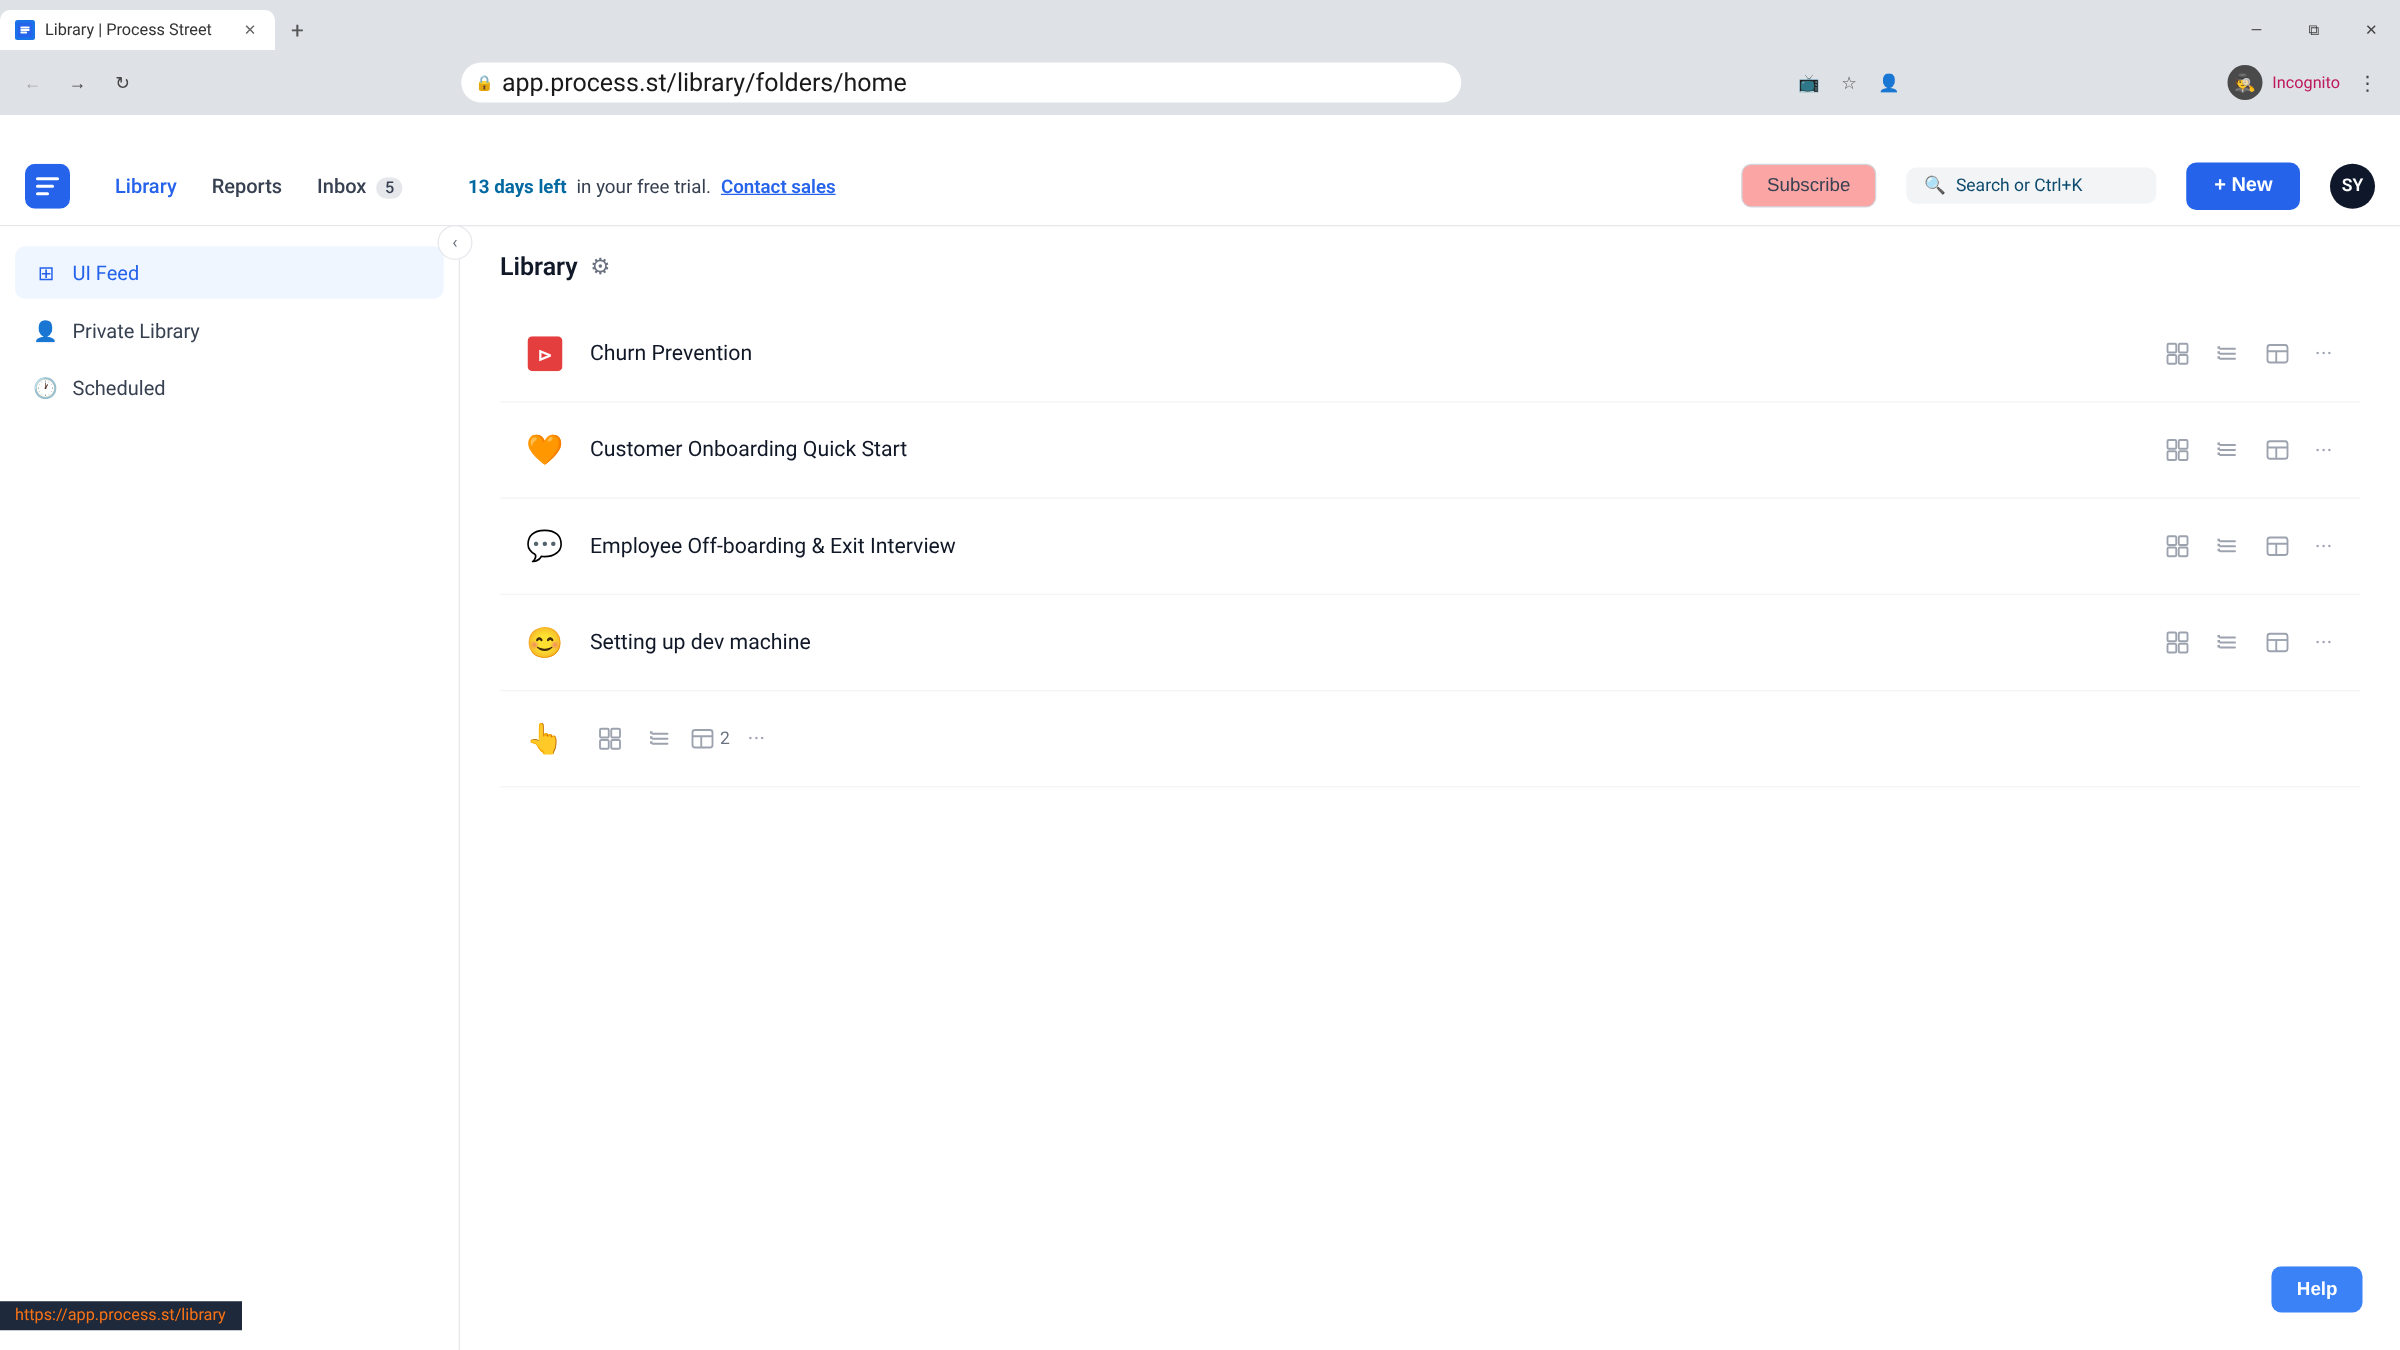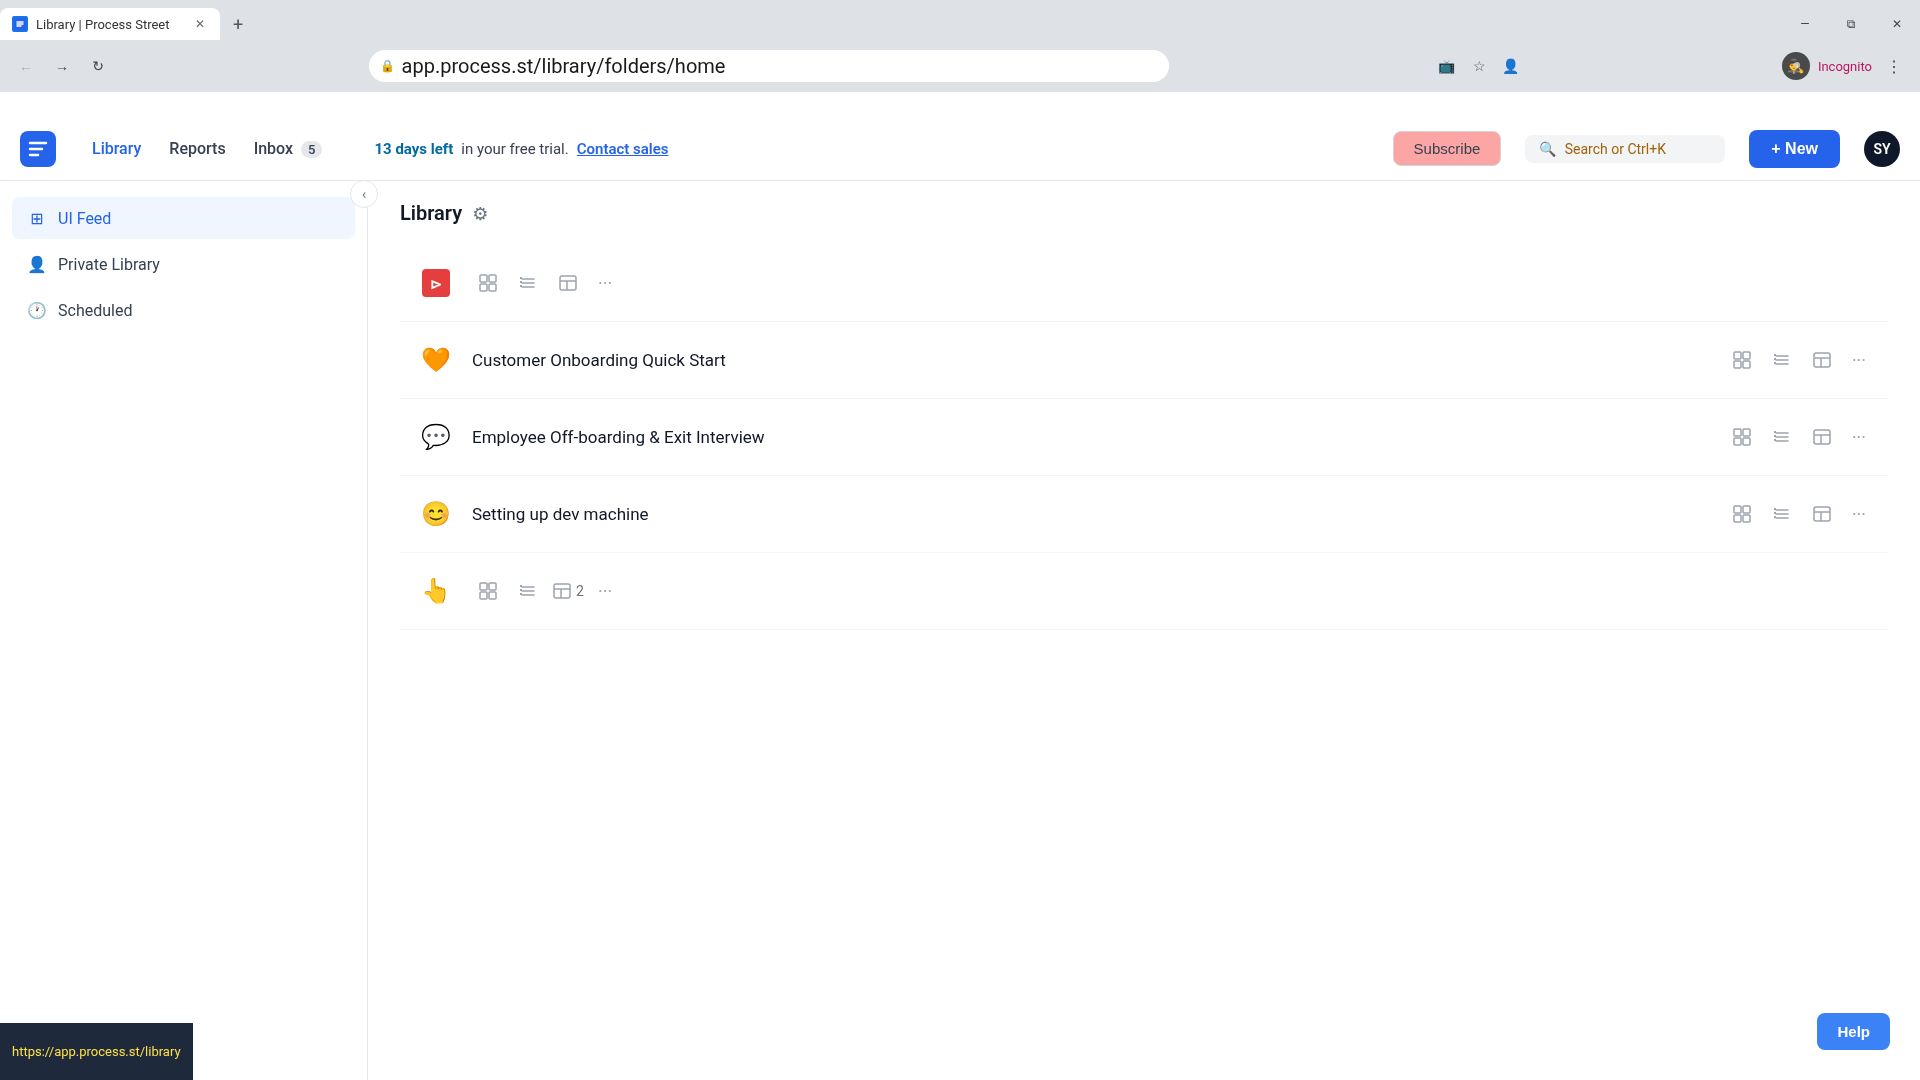--- a/index.html
+++ b/index.html
@@ -41,21 +41,21 @@
     .nav-link { padding: 6px 12px; border-radius: 6px; font-size: 16px; font-weight: 500; color: #374151; cursor: pointer; text-decoration: none; }
     .nav-link.active { color: #2563eb; }
     .inbox-badge { display: inline-flex; align-items: center; justify-content: center; background: #e5e7eb; border-radius: 10px; padding: 1px 7px; font-size: 13px; color: #374151; margin-left: 4px; }
     .trial-banner { display: flex; align-items: center; gap: 8px; font-size: 15px; color: #374151; margin: 0 16px; }
     .trial-bold { font-weight: 700; color: #0369a1; }
     .trial-link { color: #2563eb; font-weight: 600; text-decoration: underline; cursor: pointer; }
     .nav-spacer { flex: 1; }
     .subscribe-btn { padding: 8px 20px; border: 1px solid #d1d5db; border-radius: 8px; font-size: 15px; font-weight: 500; color: #374151; background: #fca5a5; cursor: pointer; }
     .search-box { display: flex; align-items: center; background: #f3f4f6; border-radius: 8px; padding: 6px 14px; gap: 8px; min-width: 200px; cursor: pointer; }
     .search-icon { color: #9ca3af; font-size: 14px; }
-    .search-placeholder { font-size: 14px; color: #a16207; }
+    .search-placeholder { font-size: 14px; color: #0c4a6e; }
     .new-btn { display: flex; align-items: center; gap: 6px; background: #2563eb; color: white; border: none; border-radius: 8px; padding: 10px 22px; font-size: 16px; font-weight: 600; cursor: pointer; }
     .avatar { width: 36px; height: 36px; border-radius: 50%; background: #0f172a; display: flex; align-items: center; justify-content: center; color: white; font-size: 14px; font-weight: 600; cursor: pointer; }
 
     
     .main-content { display: flex; flex: 1; overflow: hidden; }
 
     
     .sidebar { width: 368px; border-right: 1px solid #e5e7eb; padding: 16px 12px; display: flex; flex-direction: column; gap: 4px; background: #fff; }
     .sidebar-item { display: flex; align-items: center; gap: 10px; padding: 10px 14px; border-radius: 8px; cursor: pointer; font-size: 16px; color: #374151; }
     .sidebar-item.active { background: #eff6ff; color: #2563eb; }
@@ -72,21 +72,21 @@
     .library-items { display: flex; flex-direction: column; }
     .library-item { display: flex; align-items: center; padding: 18px 16px; border-bottom: 1px solid #f3f4f6; gap: 16px; }
     .item-emoji { font-size: 24px; width: 40px; height: 40px; display: flex; align-items: center; justify-content: center; }
     .item-name { flex: 1; font-size: 17px; color: #111827; font-weight: 400; cursor: pointer; }
     .item-actions { display: flex; align-items: center; gap: 8px; }
     .action-icon { width: 32px; height: 32px; display: flex; align-items: center; justify-content: center; color: #9ca3af; cursor: pointer; border-radius: 4px; font-size: 16px; }
     .action-count { font-size: 14px; color: #6b7280; margin-left: 2px; }
     .more-btn { color: #9ca3af; cursor: pointer; font-size: 18px; padding: 4px 6px; }
 
     
-    .status-bar { position: fixed; bottom: 0; left: 0; background: #1e293b; color: #fde047; font-size: 13px; padding: 21px 12px; z-index: 100; }
+    .status-bar { position: fixed; bottom: 16px; left: 0; background: #1e293b; color: #f97316; font-size: 13px; padding: 4px 12px; z-index: 100; }
 
     
     .help-btn { position: fixed; bottom: 30px; right: 30px; background: #3b82f6; color: white; border: none; border-radius: 8px; padding: 10px 20px; font-size: 15px; font-weight: 600; cursor: pointer; z-index: 100; }
   </style>
 </head>
 <body>
 
 <div class="browser-chrome">
 
   <div class="tab-bar">
@@ -189,20 +189,21 @@
 
       <div class="library-items">
 
         <div class="library-item">
           <span class="item-emoji">
             <svg width="28" height="28" viewBox="0 0 28 28">
                 <rect width="28" height="28" rx="4" fill="#e53e3e"></rect>
                 <text x="14" y="20" font-size="14" text-anchor="middle" fill="white" font-weight="bold">⊳</text>
               </svg>
           </span>
+          <span class="item-name">Churn Prevention</span>
           <div class="item-actions">
             <div class="action-icon">
               <svg width="20" height="20" viewBox="0 0 20 20" fill="none">
                   <rect x="2" y="2" width="7" height="7" rx="1" stroke="#9ca3af" stroke-width="1.5"></rect>
                   <rect x="11" y="2" width="7" height="7" rx="1" stroke="#9ca3af" stroke-width="1.5"></rect>
                   <rect x="2" y="11" width="7" height="7" rx="1" stroke="#9ca3af" stroke-width="1.5"></rect>
                   <rect x="11" y="11" width="7" height="7" rx="1" stroke="#9ca3af" stroke-width="1.5"></rect>
                 </svg>
             </div>
             <div class="action-icon">

